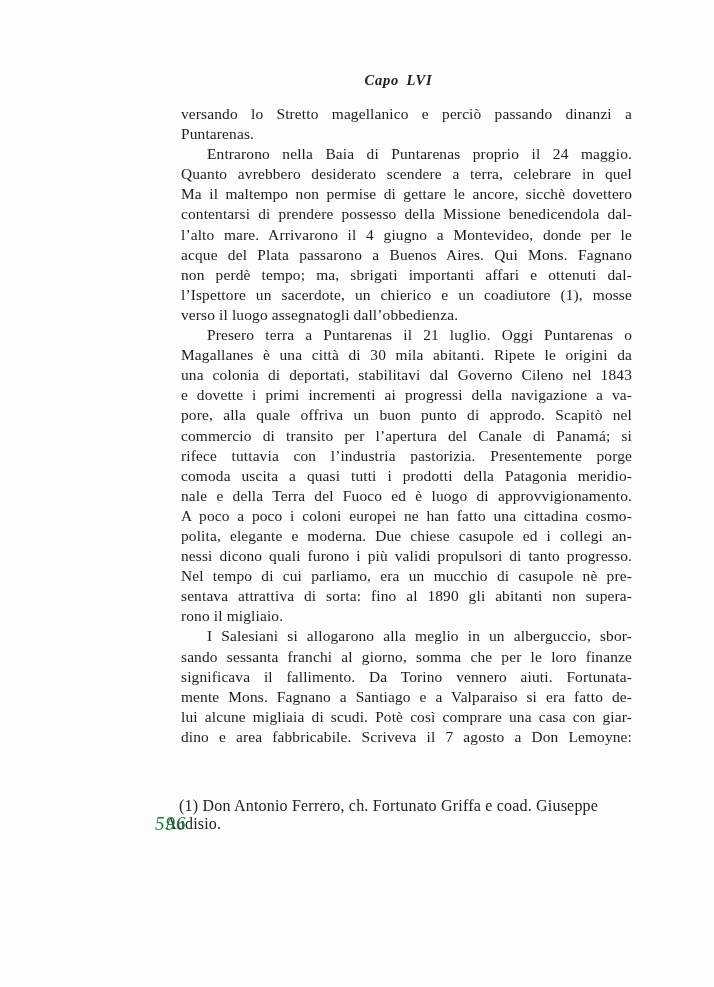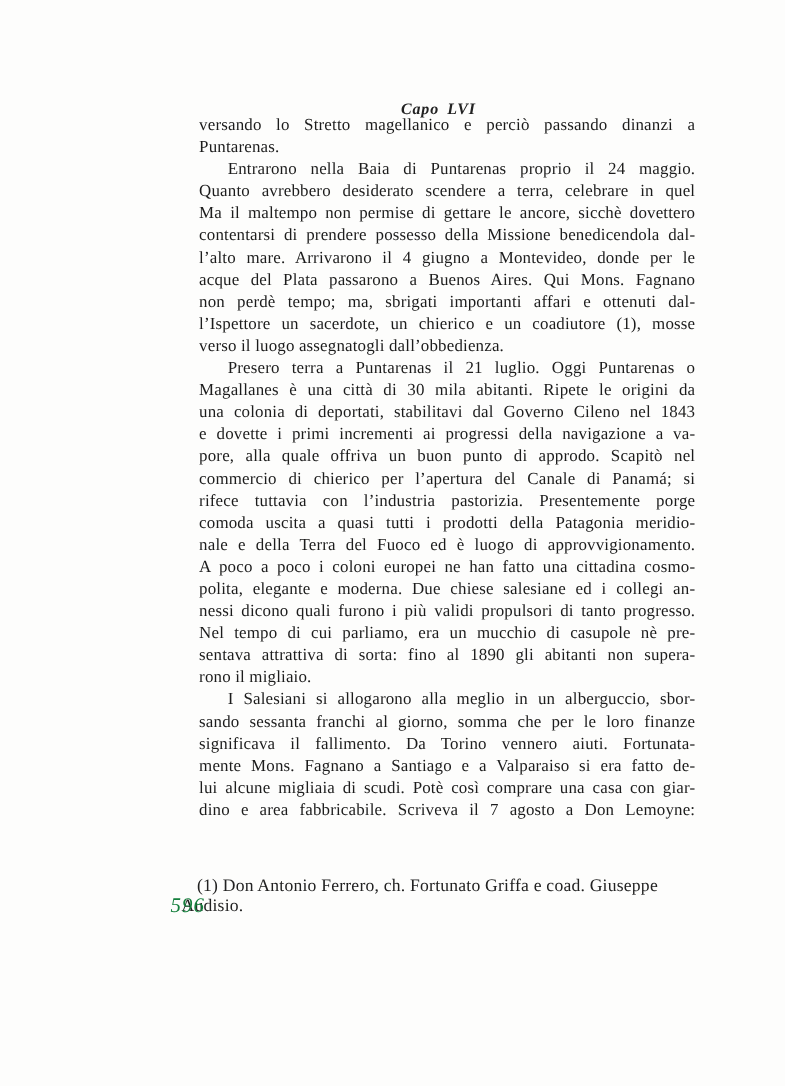--- a/index.html
+++ b/index.html
@@ -22,21 +22,20 @@
     top: 72px;
     left: 165px;
     width: 467px;
     text-align: center;
     font-style: italic;
     font-weight: 600;
     font-size: 14.5px;
     letter-spacing: 0.8px;
     word-spacing: 3px;
     color: #222;
-    margin-top: 20px;
   }
   .text-block {
     position: absolute;
     top: 104px;
     left: 165px;
     width: 467px;
     font-size: 15.4px;
     letter-spacing: 0.15px;
   }
   .line {
@@ -89,26 +88,26 @@
       <div class="line">l’alto mare. Arrivarono il 4 giugno a Montevideo, donde per le</div>
       <div class="line">acque del Plata passarono a Buenos Aires. Qui Mons. Fagnano</div>
       <div class="line">non perdè tempo; ma, sbrigati importanti affari e ottenuti dal-</div>
       <div class="line">l’Ispettore un sacerdote, un chierico e un coadiutore (1), mosse</div>
       <div class="line last">verso il luogo assegnatogli dall’obbedienza.</div>
       <div class="line indent">Presero terra a Puntarenas il 21 luglio. Oggi Puntarenas o</div>
       <div class="line">Magallanes è una città di 30 mila abitanti. Ripete le origini da</div>
       <div class="line">una colonia di deportati, stabilitavi dal Governo Cileno nel 1843</div>
       <div class="line">e dovette i primi incrementi ai progressi della navigazione a va-</div>
       <div class="line">pore, alla quale offriva un buon punto di approdo. Scapitò nel</div>
-      <div class="line">commercio di chierico per l’apertura del Canale di Panamá; si</div>
+      <div class="line">commercio di transito per l’apertura del Canale di Panamá; si</div>
       <div class="line">rifece tuttavia con l’industria pastorizia. Presentemente porge</div>
       <div class="line">comoda uscita a quasi tutti i prodotti della Patagonia meridio-</div>
       <div class="line">nale e della Terra del Fuoco ed è luogo di approvvigionamento.</div>
       <div class="line">A poco a poco i coloni europei ne han fatto una cittadina cosmo-</div>
-      <div class="line">polita, elegante e moderna. Due chiese salesiane ed i collegi an-</div>
+      <div class="line">polita, elegante e moderna. Due chiese casupole ed i collegi an-</div>
       <div class="line">nessi dicono quali furono i più validi propulsori di tanto progresso.</div>
       <div class="line">Nel tempo di cui parliamo, era un mucchio di casupole nè pre-</div>
       <div class="line">sentava attrattiva di sorta: fino al 1890 gli abitanti non supera-</div>
       <div class="line last">rono il migliaio.</div>
       <div class="line indent">I Salesiani si allogarono alla meglio in un alberguccio, sbor-</div>
       <div class="line">sando sessanta franchi al giorno, somma che per le loro finanze</div>
       <div class="line">significava il fallimento. Da Torino vennero aiuti. Fortunata-</div>
       <div class="line">mente Mons. Fagnano a Santiago e a Valparaiso si era fatto de-</div>
       <div class="line">lui alcune migliaia di scudi. Potè così comprare una casa con giar-</div>
       <div class="line">dino e area fabbricabile. Scriveva il 7 agosto a Don Lemoyne:</div>

